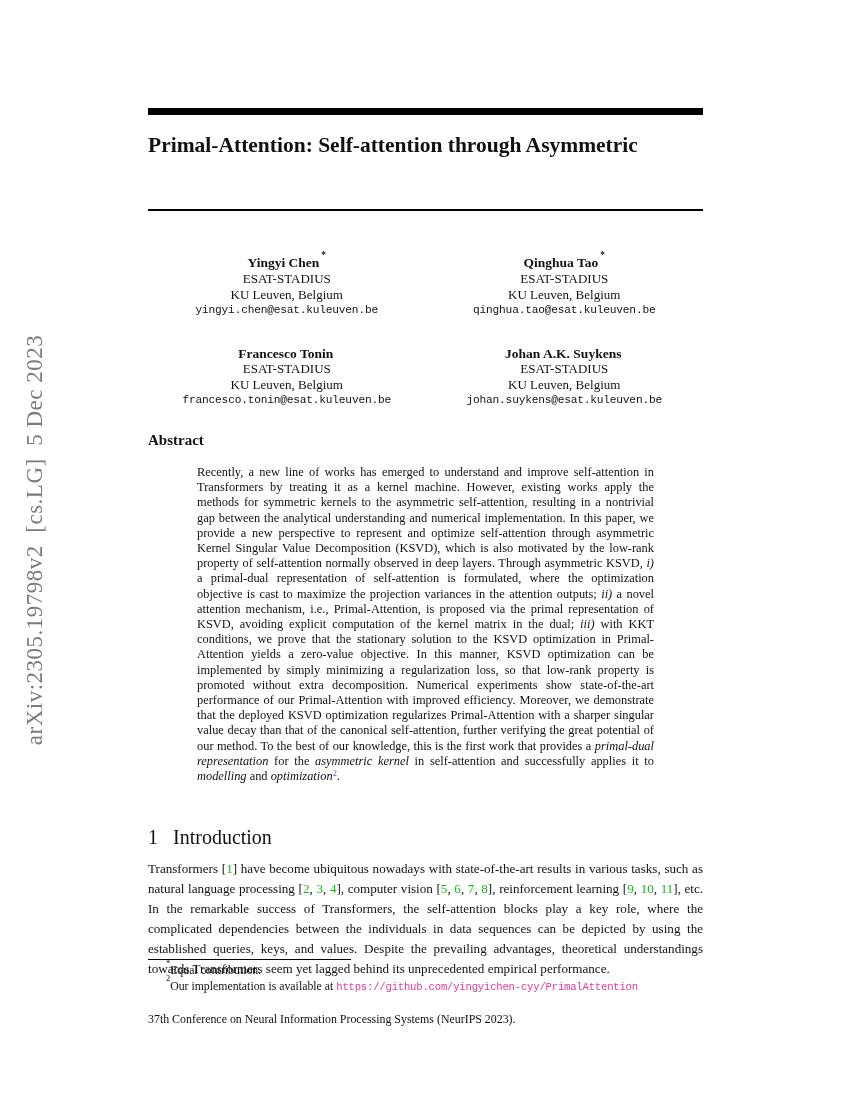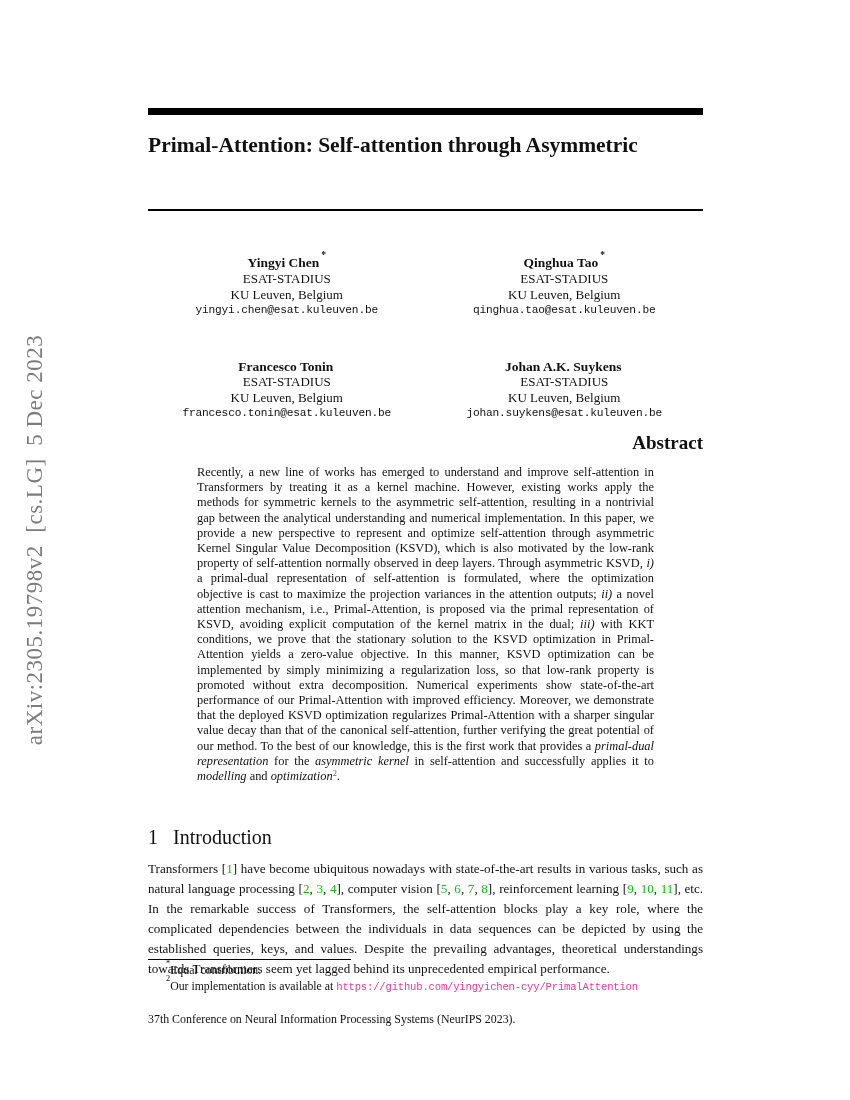--- a/index.html
+++ b/index.html
@@ -28,31 +28,31 @@
   .content > div{position:absolute;left:0;width:555px;}
   .top-bar{top:108px;height:7px;background:#000;}
   .title{
     top:131px;text-align:left;
     font-weight:bold;font-size:21.5px;line-height:28.5px;
   }
   .title-rule{top:209px;height:2px;background:#000;}
   .authors{
     top:250px;
     display:grid;grid-template-columns:1fr 1fr;
-    row-gap:36px;
+    row-gap:23px;
   }
   .author{text-align:center;}
   .author .name{font-weight:bold;font-size:13.5px;line-height:17px;}
   .author .name sup{font-size:70%;position:relative;top:-0.35em;margin-left:2px;}
   .author .affil{font-size:13px;line-height:16px;}
   .author .email{
     font-family:"Liberation Mono", monospace;
     font-size:11.2px;line-height:15px;letter-spacing:-0.2px;
   }
-  .abstract-heading{top:432px;text-align:right;font-weight:bold;font-size:19px;}
+  .abstract-heading{top:432px;text-align:left;font-weight:bold;font-size:15px;}
   .abstract-body{
     top:465px;left:49px !important;width:457px !important;
     font-size:12.4px;line-height:15.2px;text-align:justify;
   }
   .section-heading{top:826px;font-weight:normal;font-size:20px;}
   .section-heading .sec-num{display:inline-block;margin-right:15px;}
   .intro{
     top:859px;
     font-size:13.1px;line-height:20px;text-align:justify;
   }

